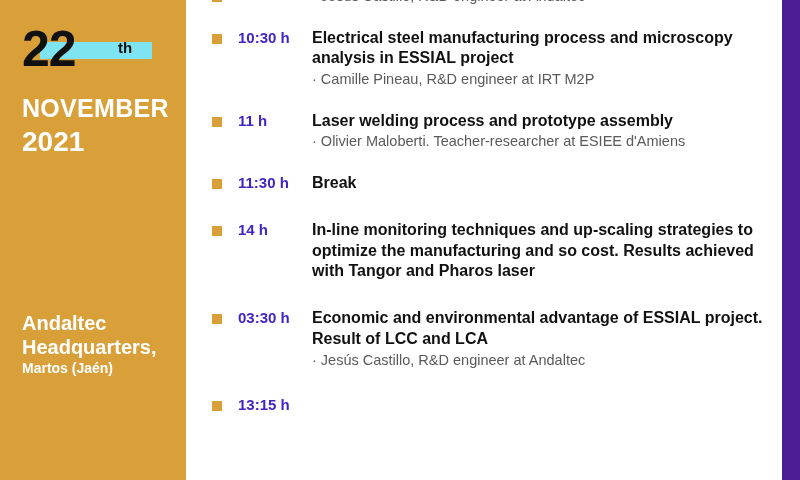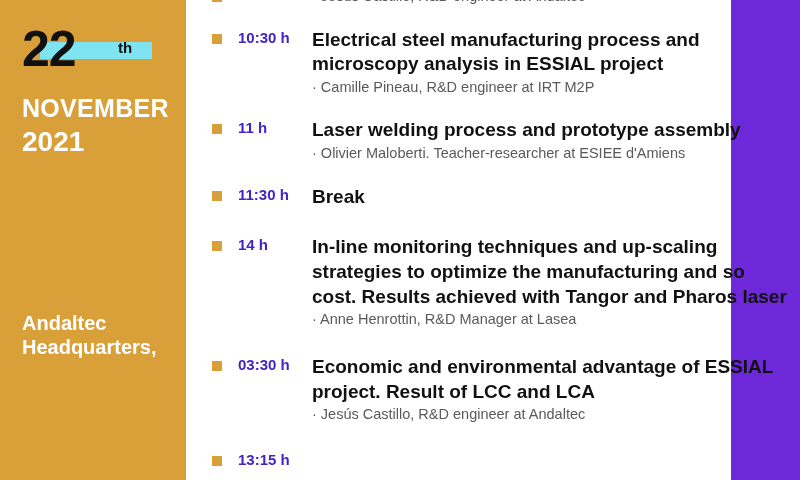--- a/index.html
+++ b/index.html
@@ -10,21 +10,21 @@
     width: 800px;
     height: 480px;
     background: #ffffff;
     font-family: "Liberation Sans", sans-serif;
     overflow: hidden;
   }
   .poster {
     position: relative;
     width: 800px;
     height: 480px;
-    background: #6d28d9;
+    background: #4c1d95;
     overflow: hidden;
   }
 
   
   .sidebar {
     position: absolute;
     left: 0;
     top: 0;
     width: 186px;
     height: 480px;
@@ -101,21 +101,21 @@
     font-weight: bold;
     color: #ffffff;
     line-height: 1.2;
   }
 
   
   .agenda {
     position: absolute;
     left: 186px;
     top: 0;
-    width: 545px;
+    width: 596px;
     height: 480px;
     background: #ffffff;
   }
   .agenda-inner {
     position: absolute;
     left: 0;
     top: -14px;
     width: 614px;
   }
   .agenda-item {
@@ -143,21 +143,21 @@
     font-weight: bold;
     color: #4423c4;
     line-height: 1.32;
     white-space: nowrap;
   }
   .body-col {
     flex: 1 1 auto;
     min-width: 0;
   }
   .title {
-    font-size: 19px;
+    font-size: 16px;
     font-weight: bold;
     color: #111111;
     line-height: 1.3;
   }
   .speaker {
     margin-top: 1px;
     font-size: 14.5px;
     color: #5a5a5a;
     line-height: 1.28;
     text-indent: -8px;
@@ -178,20 +178,21 @@
         <div class="th-bar"></div>
         <div class="day-num">22</div>
         <div class="day-suffix">th</div>
       </div>
       <div class="month">NOVEMBER</div>
       <div class="year">2021</div>
     </div>
 
     <div class="venue-block">
       <div class="venue-name">Andaltec Headquarters,</div>
+      <div class="venue-city">Martos (Jaén)</div>
     </div>
 
   </div>
 
   <div class="agenda">
     <div class="agenda-inner">
 
       <div class="agenda-item item-gap-lg">
         <span class="bullet"></span>
         <div class="item-row">
@@ -234,21 +235,20 @@
           </div>
         </div>
       </div>
 
       <div class="agenda-item item-gap-xl">
         <span class="bullet"></span>
         <div class="item-row">
           <div class="time">14 h</div>
           <div class="body-col">
             <div class="title">In-line monitoring techniques and up-scaling strategies to optimize the manufacturing and so cost. Results achieved with Tangor and Pharos laser</div>
-            <div class="speaker">· Anne Henrottin, R&amp;D Manager at Lasea</div>
           </div>
         </div>
       </div>
 
       <div class="agenda-item item-gap-xl">
         <span class="bullet"></span>
         <div class="item-row">
           <div class="time">03:30 h</div>
           <div class="body-col">
             <div class="title">Economic and environmental advantage of ESSIAL project. Result of LCC and LCA</div>

